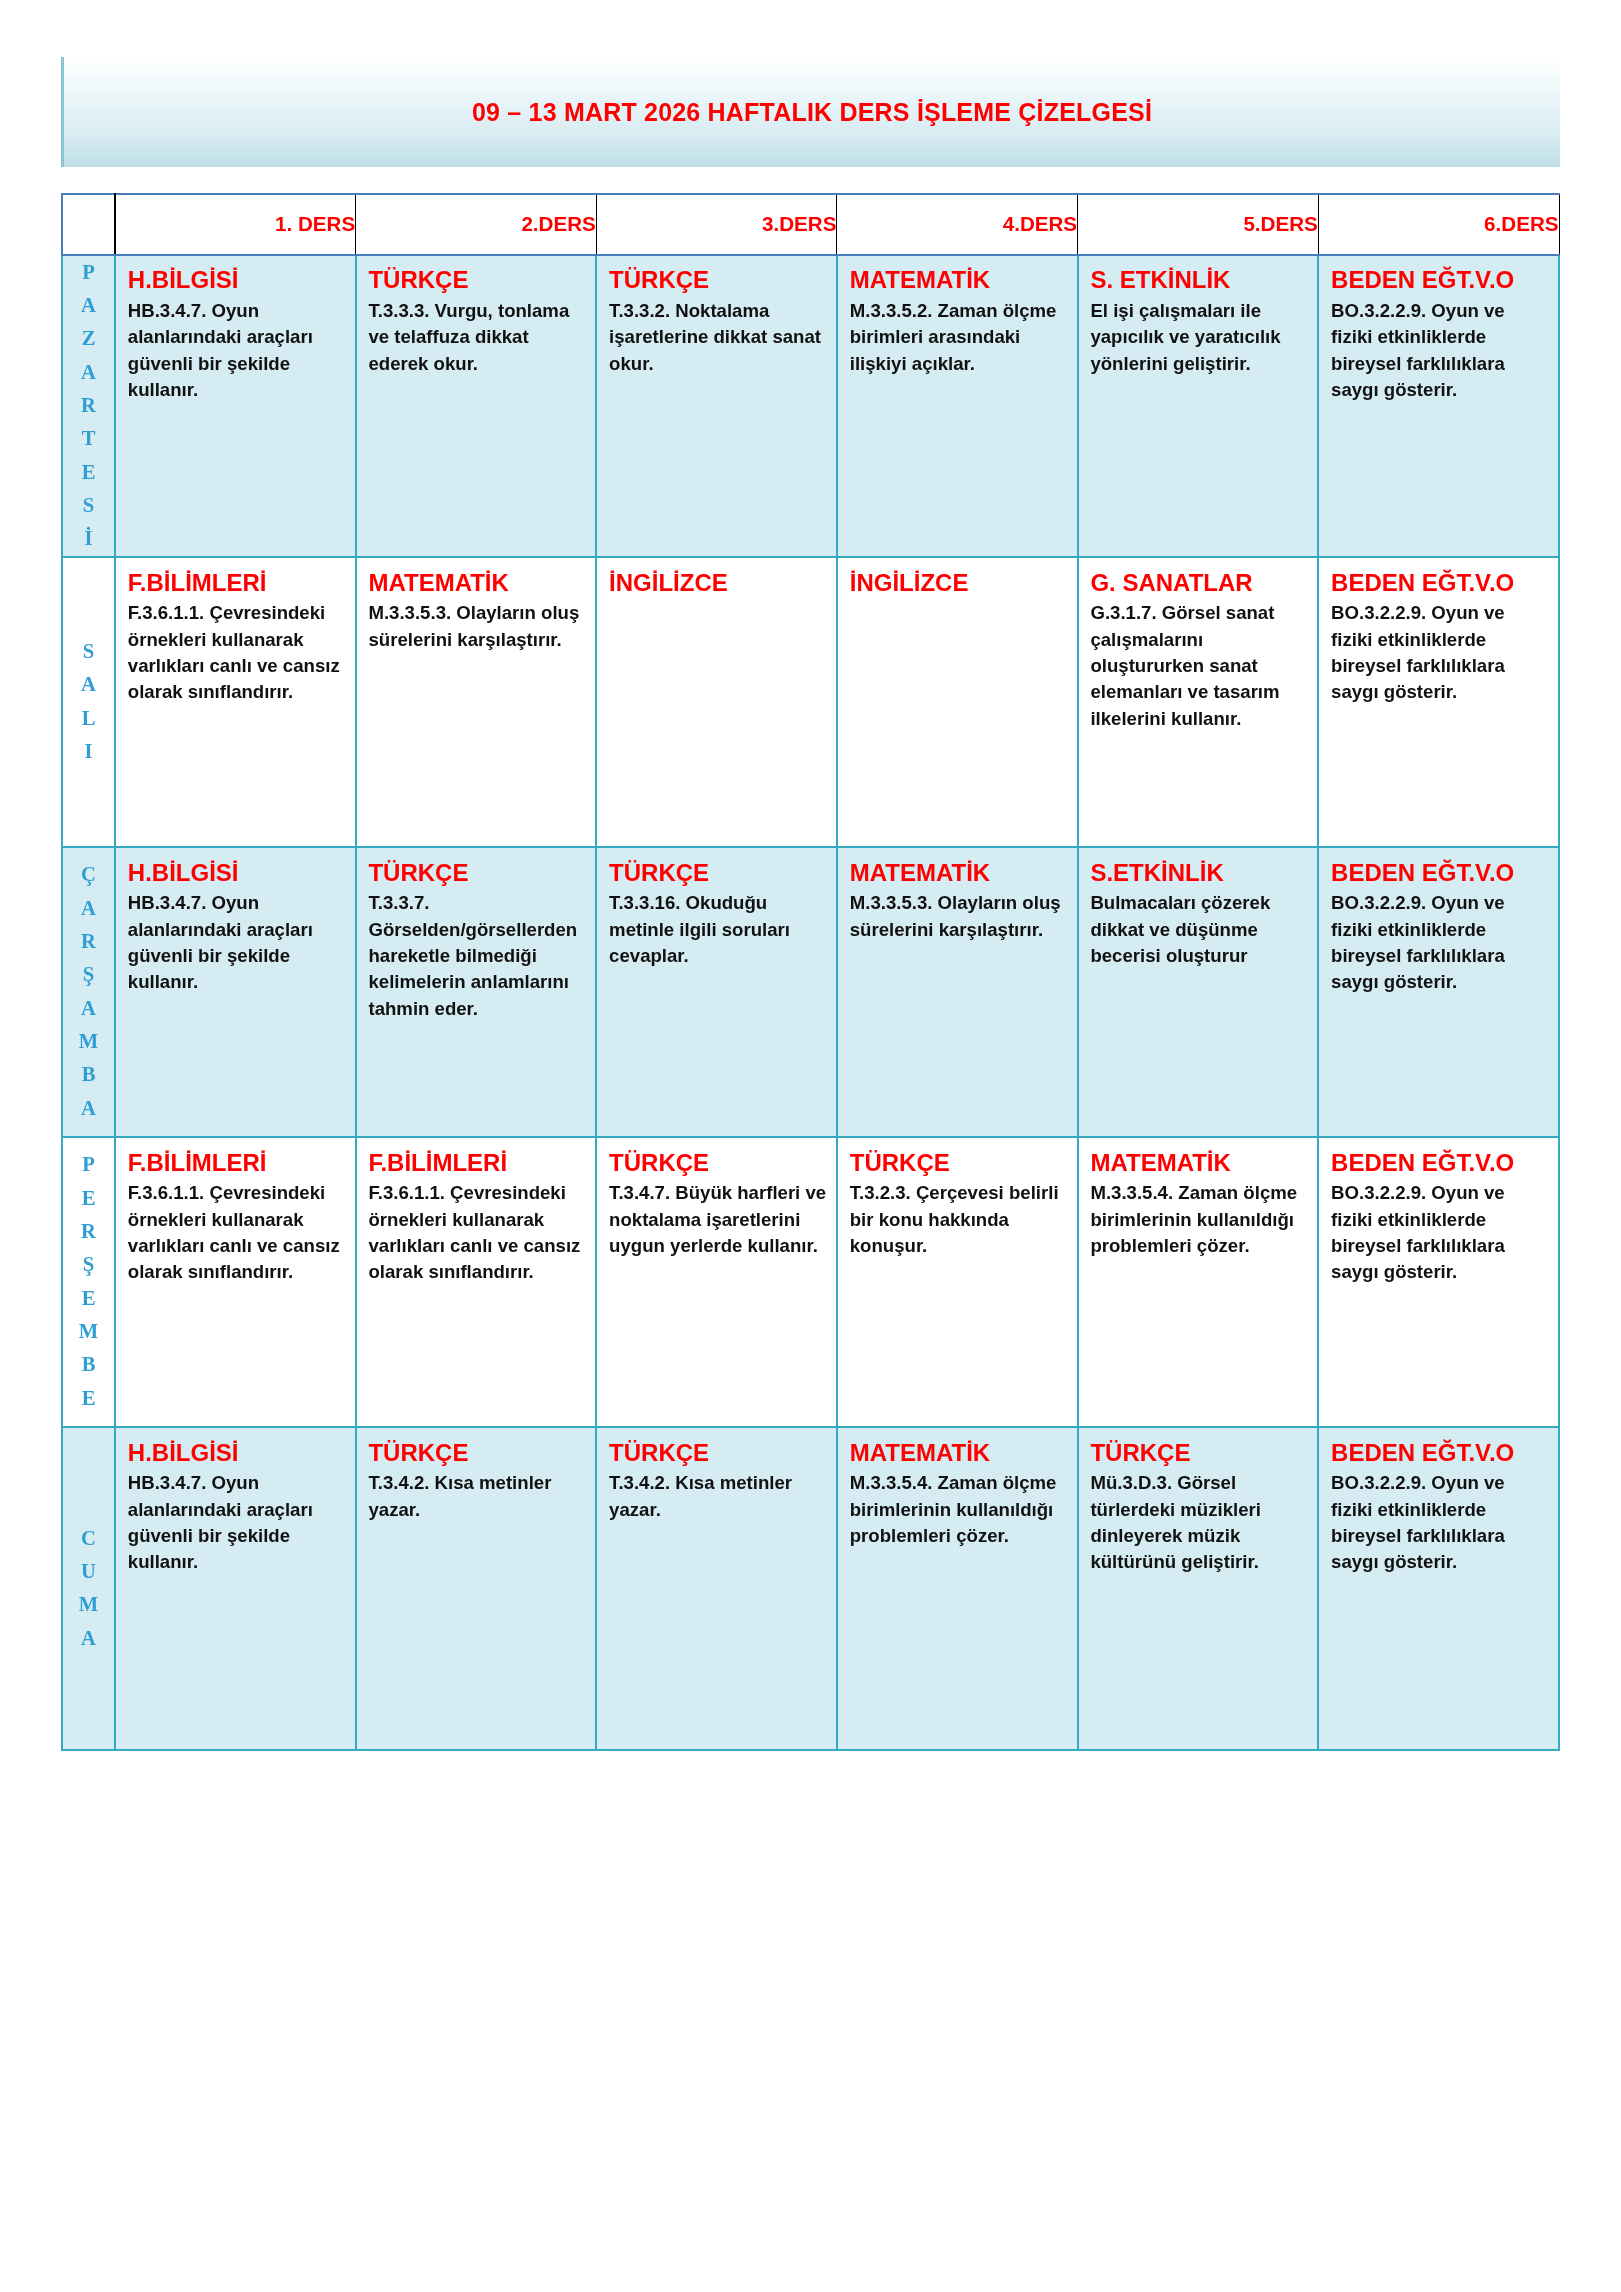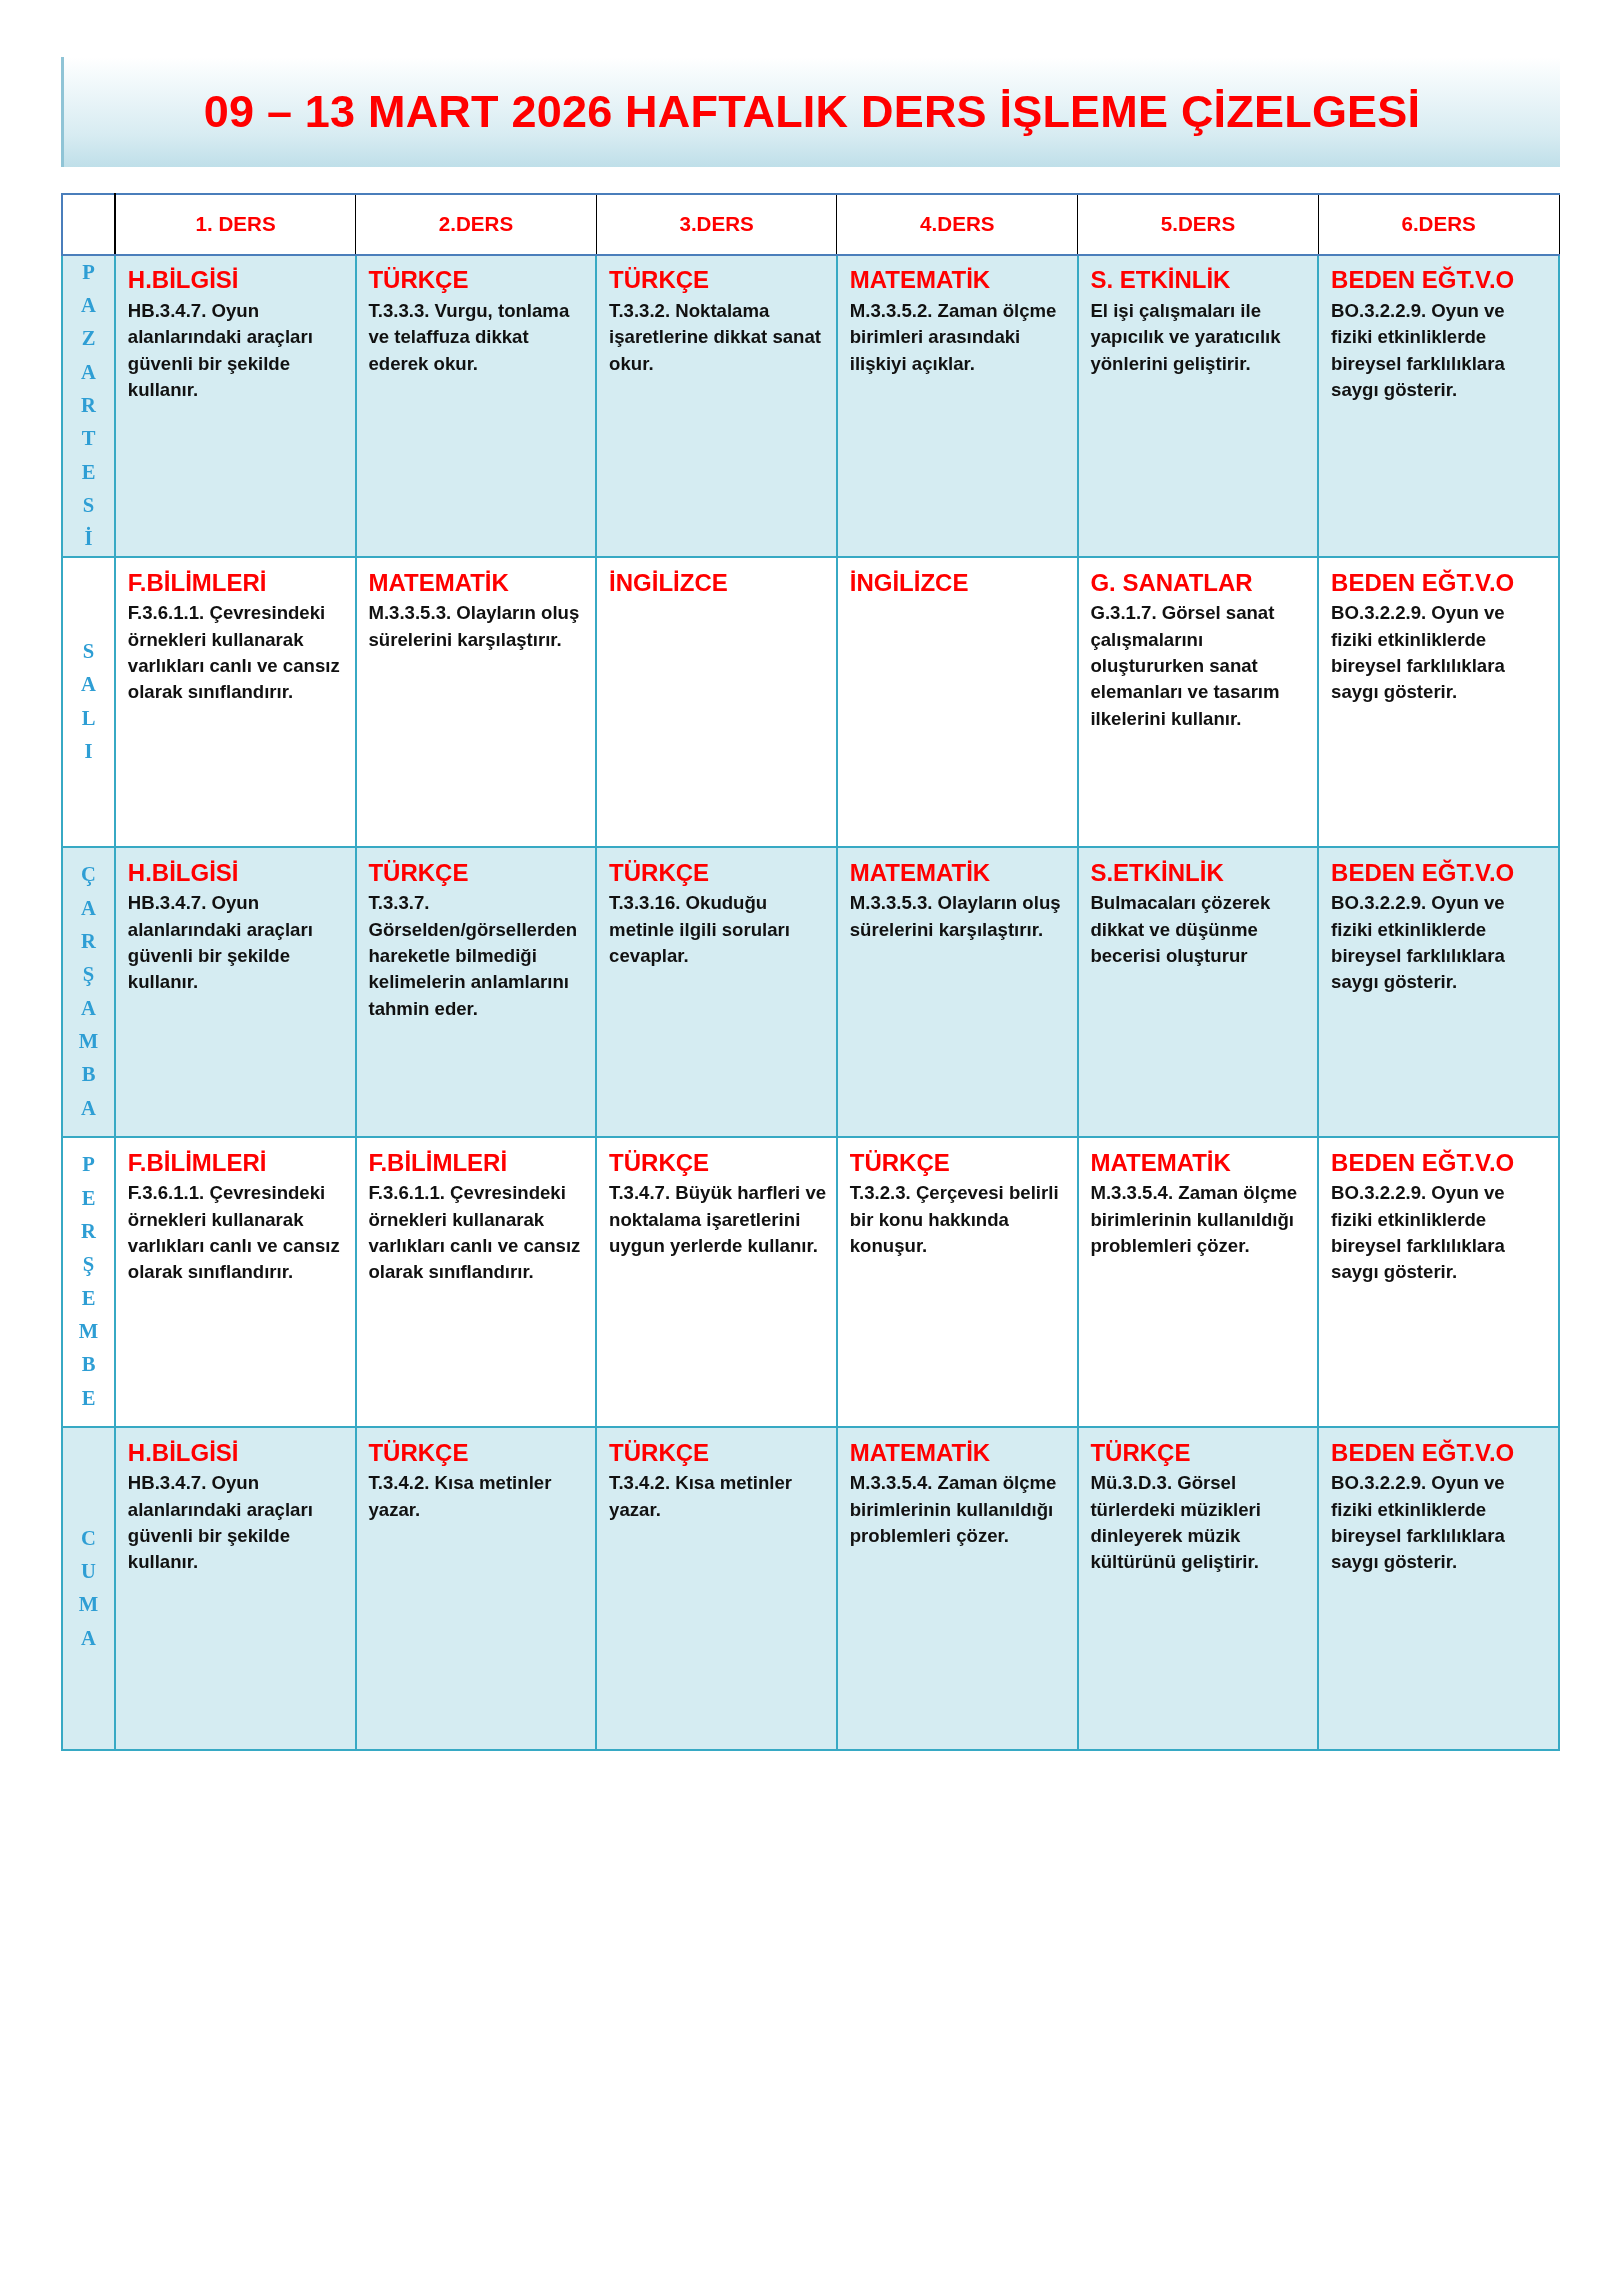--- a/index.html
+++ b/index.html
@@ -27,21 +27,21 @@
     height: 110px;
     background: linear-gradient(to bottom, #ffffff 0%, #f2f9fb 22%, #d8ecf2 70%, #bfdfe9 100%);
     border-left: 3.9px solid #8fc4d6;
     display: flex;
     align-items: center;
     justify-content: center;
     margin-bottom: 25.5px;
   }
   .title-text {
     color: #ff0000;
-    font-size: 45px;
+    font-size: 25px;
     font-weight: bold;
     letter-spacing: 0.2px;
     white-space: nowrap;
     text-align: center;
   }
 
   
   table.schedule {
     width: 100%;
     border-collapse: collapse;
@@ -63,21 +63,21 @@
   thead tr.head-row th.lesson-head {
     border-left: 1px solid #000000;
     border-right: 1px solid #000000;
     border-top: 2px solid #4a7ebb;
     border-bottom: 2px solid #4a7ebb;
   }
   .head-label {
     color: #ff0000;
     font-size: 20.6px;
     font-weight: bold;
-    text-align: center;
+    text-align: right;
   }
 
   
   tbody td {
     border: 2px solid #37a9c4;
     vertical-align: top;
     padding: 9.8px 9.8px 9.8px 11.8px;
   }
   tbody td.day-cell {
     width: 53px;

